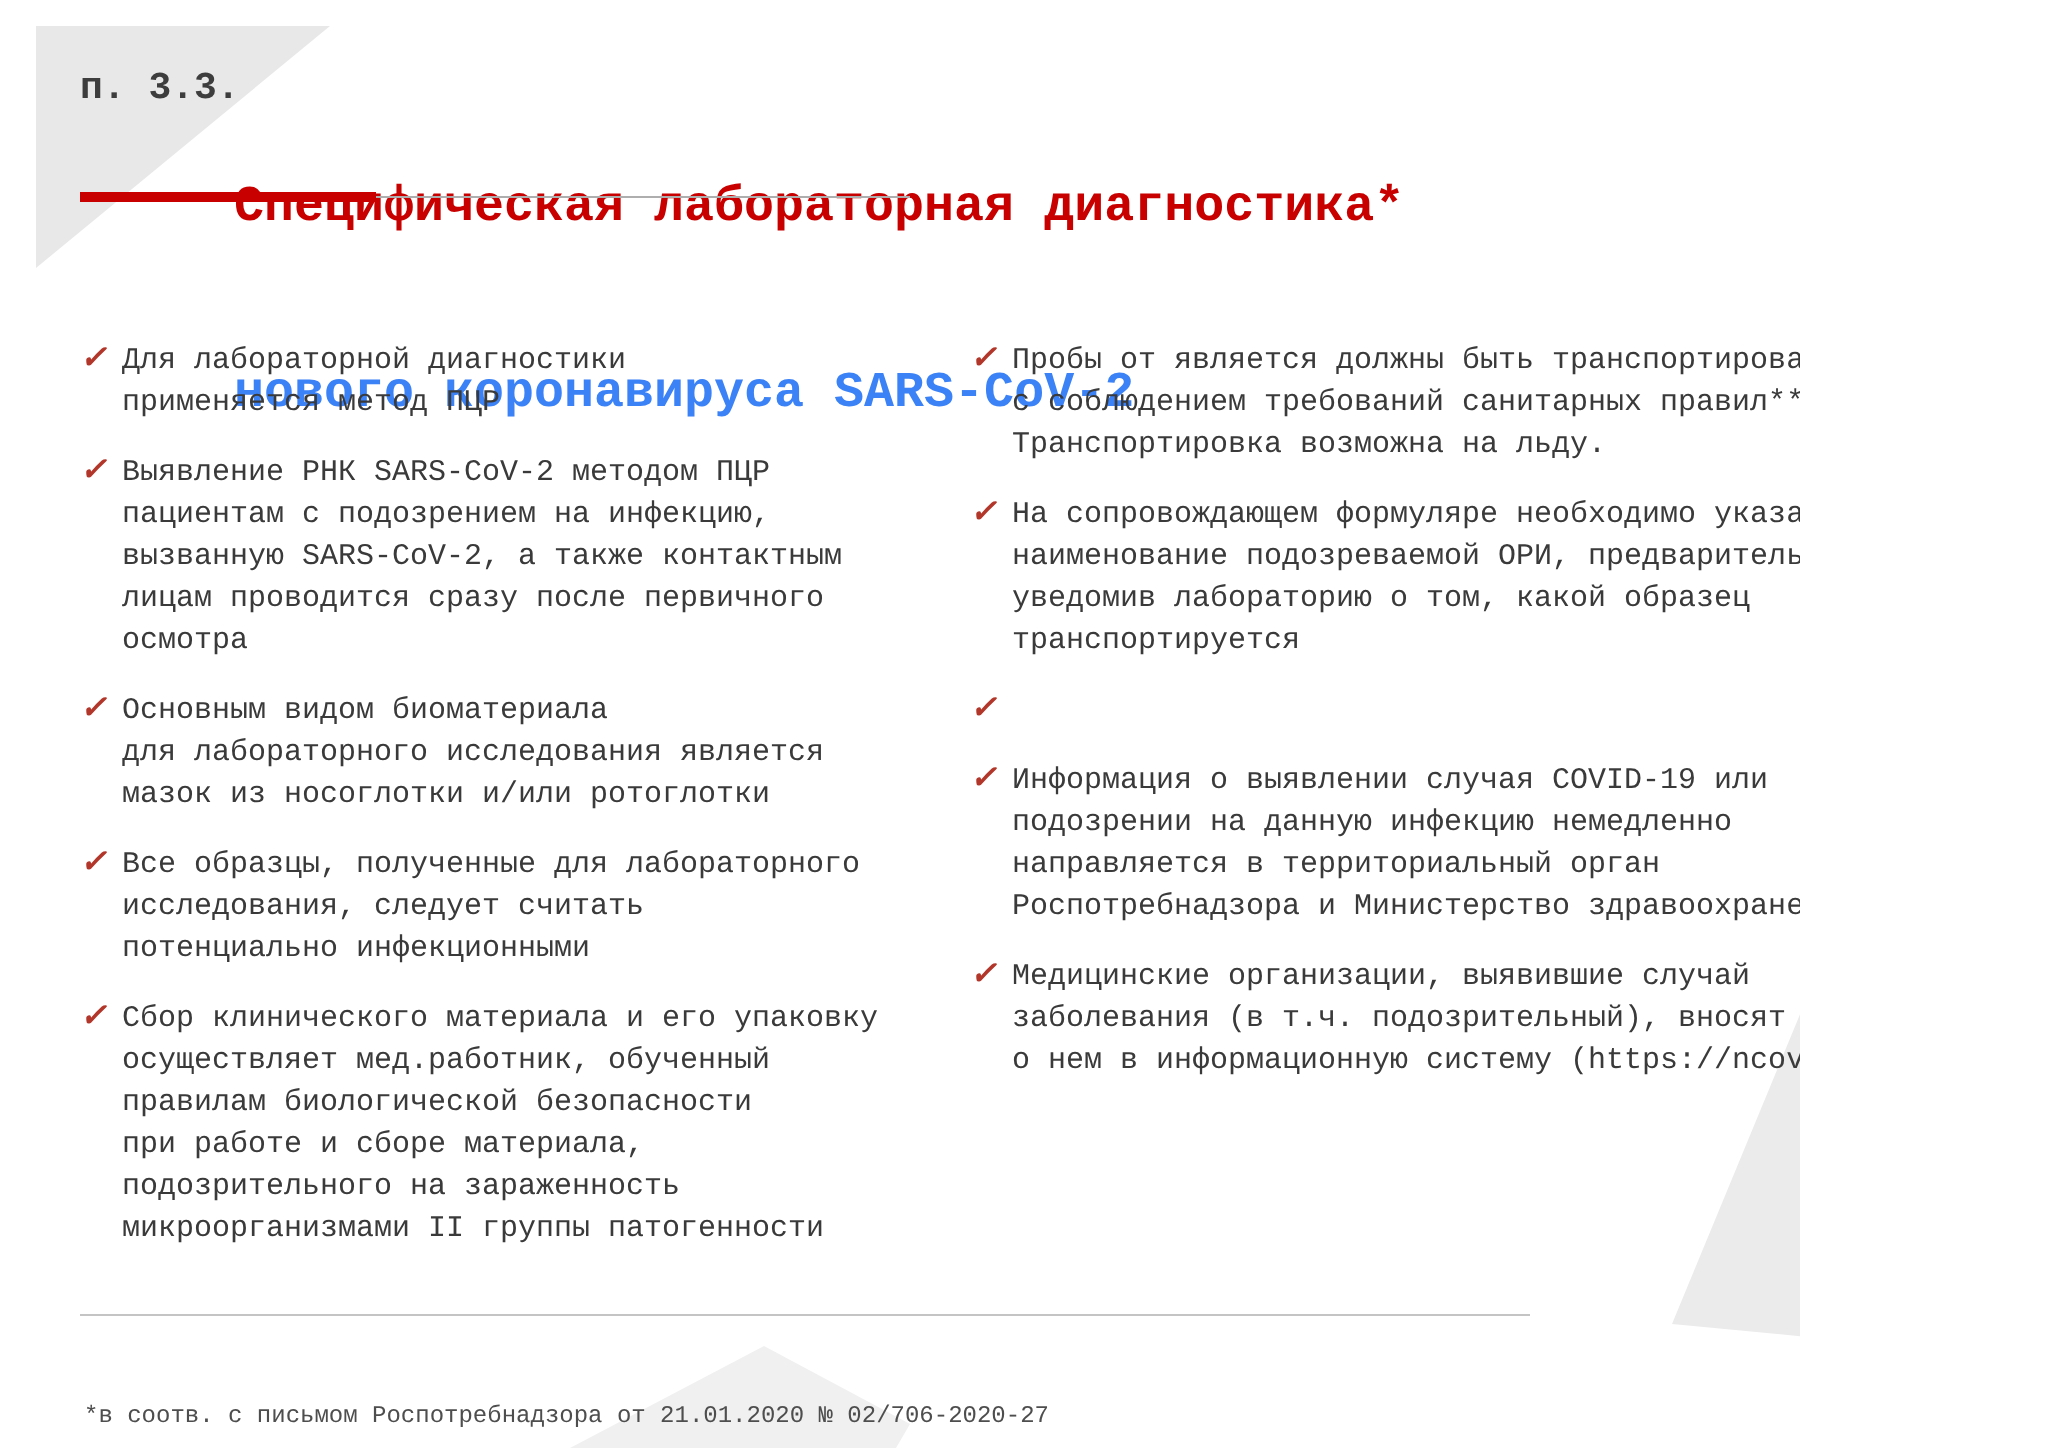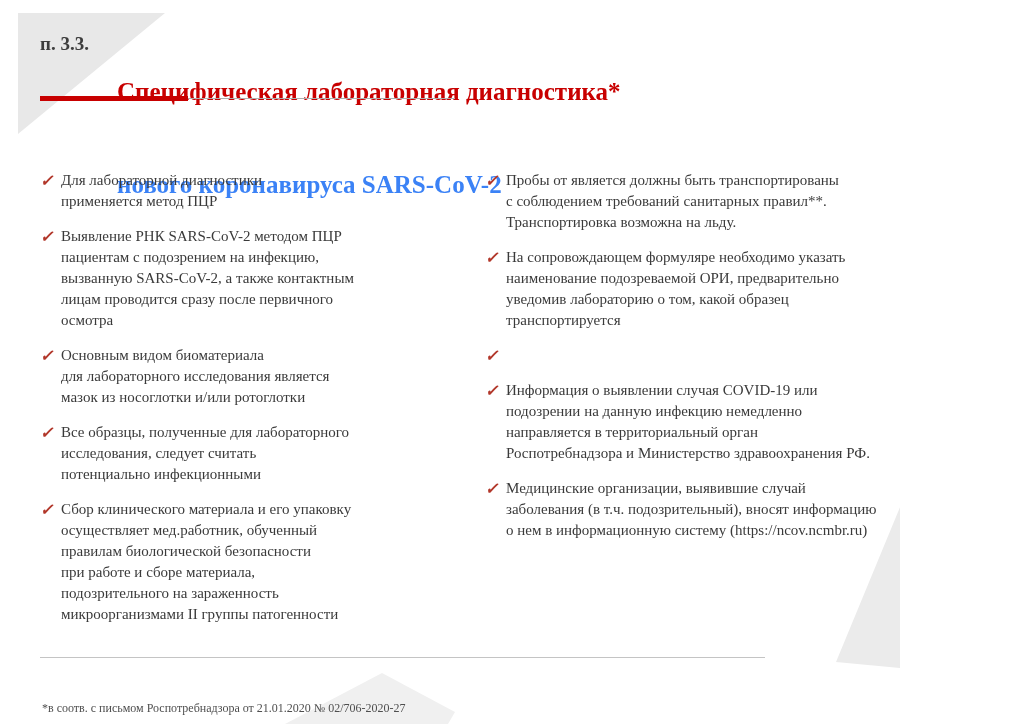--- a/index.html
+++ b/index.html
@@ -1,27 +1,27 @@
 <!DOCTYPE html>
 <html><head>
 <meta charset="utf-8">
 <style>
   html,body{margin:0;padding:0;background:#ffffff;}
   .slide{
     position:relative;width:900px;height:724px;background:#ffffff;
-    font-family:Liberation Serif, serif;overflow:hidden;
+    font-family:Liberation Mono, monospace;overflow:hidden;
   }
   
   .deco{position:absolute;left:0;top:0;width:1024px;height:724px;pointer-events:none;}
   .deco-top-left{background:#e8e8e8;clip-path:polygon(18px 13px,165px 13px,18px 134px);}
   .deco-right-band{background:#ebebeb;clip-path:polygon(1003px 258px,1024px 286px,1024px 712px,920px 670px,836px 662px);}
   .deco-bottom-left{background:#f0f0f0;clip-path:polygon(285px 724px,382px 673px,455px 712px,448px 724px);}
   
   .section-label{position:absolute;left:40px;top:33px;font-size:19px;font-weight:bold;color:#3d3d3d;}
-  .title{position:absolute;left:117px;top:14px;font-weight:bold;font-size:25px;line-height:31px;white-space:pre;}
+  .title{position:absolute;left:117px;top:26px;font-weight:bold;font-size:25px;line-height:31px;white-space:pre;}
   .title .l1{color:#c80000;}
   .title .l2{color:#3b82f6;}
   .rule-red{position:absolute;left:40px;top:96px;width:148px;height:5px;background:#c80000;}
   .rule-gray{position:absolute;left:188px;top:98px;width:267px;height:1px;background:#aeaeae;}
   .subtitle{position:absolute;left:38px;top:109px;font-size:21px;font-weight:bold;color:#3d3d3d;}
   .emblem{position:absolute;left:922px;top:8px;width:78px;height:90px;}
   
   .col{position:absolute;top:170px;}
   .col-left{left:40px;width:435px;}
   .col-right{left:485px;width:535px;}

